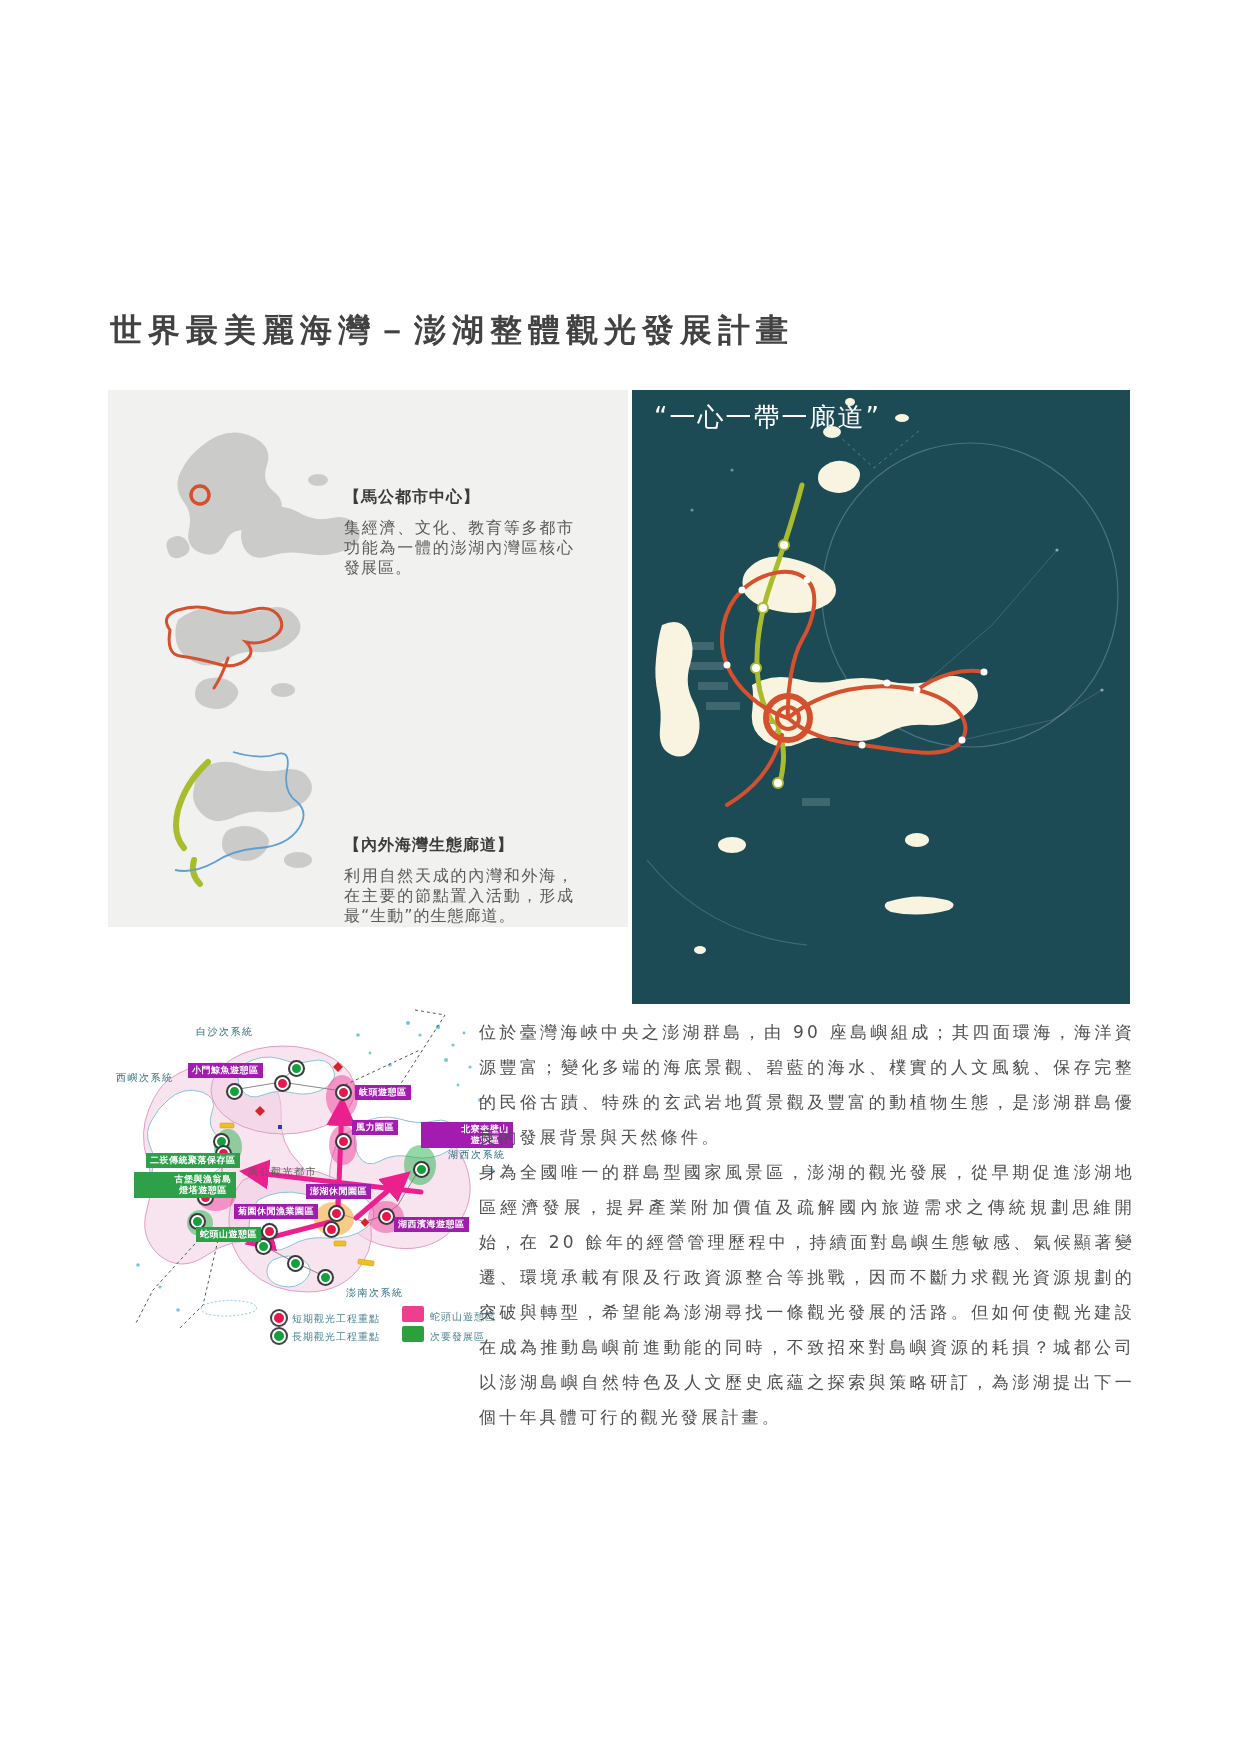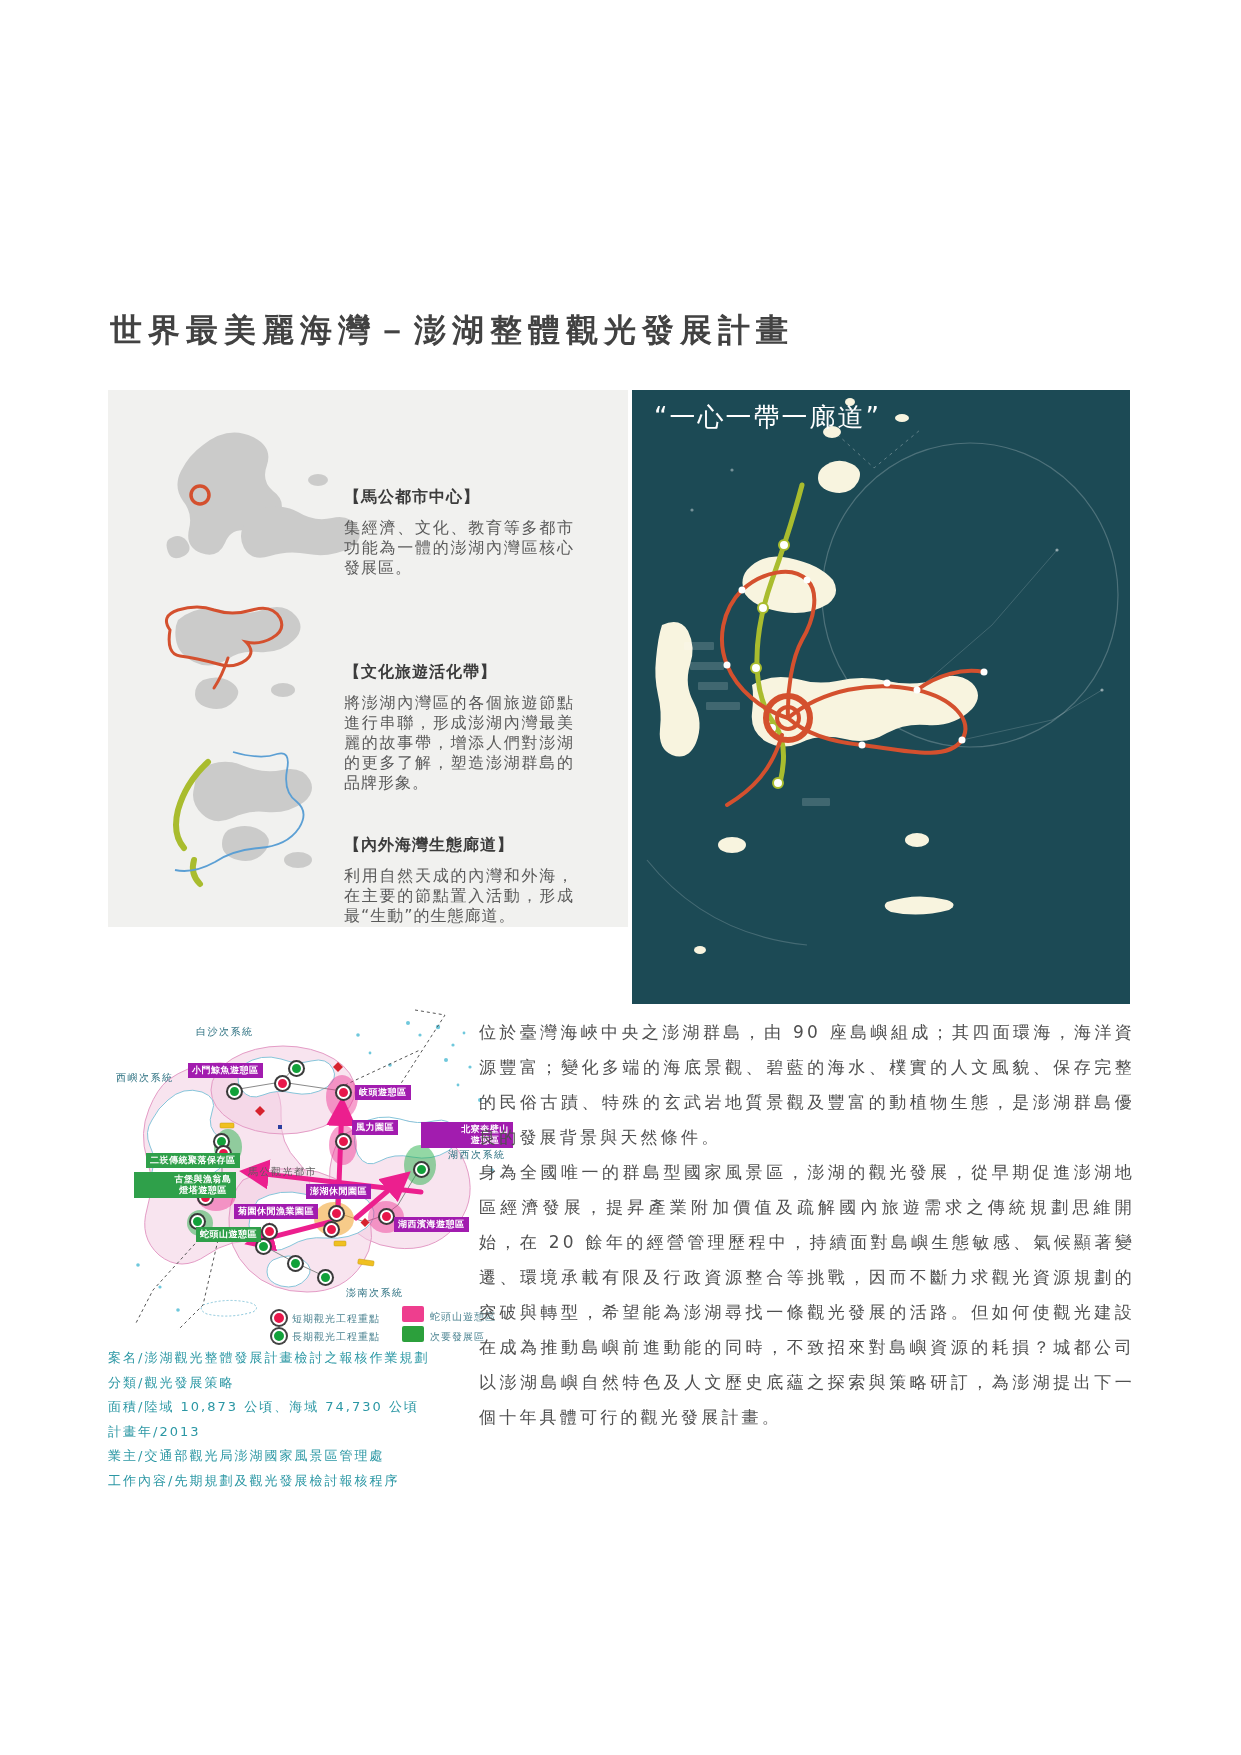--- a/index.html
+++ b/index.html
@@ -91,24 +91,20 @@
         <ellipse cx="190" cy="470" rx="14" ry="8" fill="#cbcbca"></ellipse>
         <path d="M100,372 q-22,20 -30,48 q-6,24 6,38" fill="none" stroke="#a9bc2e" stroke-width="6" stroke-linecap="round"></path>
         <path d="M86,470 q-4,14 6,24" fill="none" stroke="#a9bc2e" stroke-width="6" stroke-linecap="round"></path>
         <path d="M125,362 q28,8 44,2 q14,-4 10,16 q-4,22 10,32 q12,10 2,26 q-12,18 -40,20 q-26,2 -44,14 q-22,12 -40,8" fill="none" stroke="#5b9fd4" stroke-width="1.8"></path>
       </g>
     </svg>
 
     <div class="ann" style="top:97px">
       <p class="ann-head">【馬公都市中心】</p>
       <p class="ann-body">集經濟、文化、教育等多都市功能為一體的澎湖內灣區核心發展區。</p>
-    </div>
-    <div class="ann" style="top:272px">
-      <p class="ann-head">【文化旅遊活化帶】</p>
-      <p class="ann-body">將澎湖內灣區的各個旅遊節點進行串聯，形成澎湖內灣最美麗的故事帶，增添人們對澎湖的更多了解，塑造澎湖群島的品牌形象。</p>
     </div>
     <div class="ann" style="top:445px">
       <p class="ann-head">【內外海灣生態廊道】</p>
       <p class="ann-body">利用自然天成的內灣和外海，在主要的節點置入活動，形成最“生動”的生態廊道。</p>
     </div>
   </div>
 
   <div class="abs strategy-panel">
     <svg class="abs" style="left:0;top:0" width="498" height="614" viewBox="0 0 498 614">
 
@@ -311,27 +307,19 @@
     <span class="legend-dot" style="left:164px;top:306px;background:#e8174b"></span>
     <span class="legend-dot" style="left:164px;top:324px;background:#12a13a"></span>
     <span class="legend-text" style="left:184px;top:307px">短期觀光工程重點</span>
     <span class="legend-text" style="left:184px;top:325px">長期觀光工程重點</span>
     <span class="legend-sq" style="left:294px;top:301px;background:#ee3e8e"></span>
     <span class="legend-sq" style="left:294px;top:321px;background:#2ca03c"></span>
     <span class="legend-text" style="left:322px;top:305px">蛇頭山遊憩區</span>
     <span class="legend-text" style="left:322px;top:325px">次要發展區</span>
   </div>
 
-  <div class="abs project-info">
-    <div>案名/澎湖觀光整體發展計畫檢討之報核作業規劃</div>
-    <div>分類/觀光發展策略</div>
-    <div>面積/陸域 10,873 公頃、海域 74,730 公頃</div>
-    <div>計畫年/2013</div>
-    <div>業主/交通部觀光局澎湖國家風景區管理處</div>
-    <div>工作內容/先期規劃及觀光發展檢討報核程序</div>
-  </div>
 
   <div class="abs article">
     <p>位於臺灣海峽中央之澎湖群島，由 90 座島嶼組成；其四面環海，海洋資源豐富；變化多端的海底景觀、碧藍的海水、樸實的人文風貌、保存完整的民俗古蹟、特殊的玄武岩地質景觀及豐富的動植物生態，是澎湖群島優良的發展背景與天然條件。</p>
     <p>身為全國唯一的群島型國家風景區，澎湖的觀光發展，從早期促進澎湖地區經濟發展，提昇產業附加價值及疏解國內旅遊需求之傳統規劃思維開始，在 20 餘年的經營管理歷程中，持續面對島嶼生態敏感、氣候顯著變遷、環境承載有限及行政資源整合等挑戰，因而不斷力求觀光資源規劃的突破與轉型，希望能為澎湖尋找一條觀光發展的活路。但如何使觀光建設在成為推動島嶼前進動能的同時，不致招來對島嶼資源的耗損？城都公司以澎湖島嶼自然特色及人文歷史底蘊之探索與策略研訂，為澎湖提出下一個十年具體可行的觀光發展計畫。</p>
   </div>
 
 </div>
 
 </body></html>

